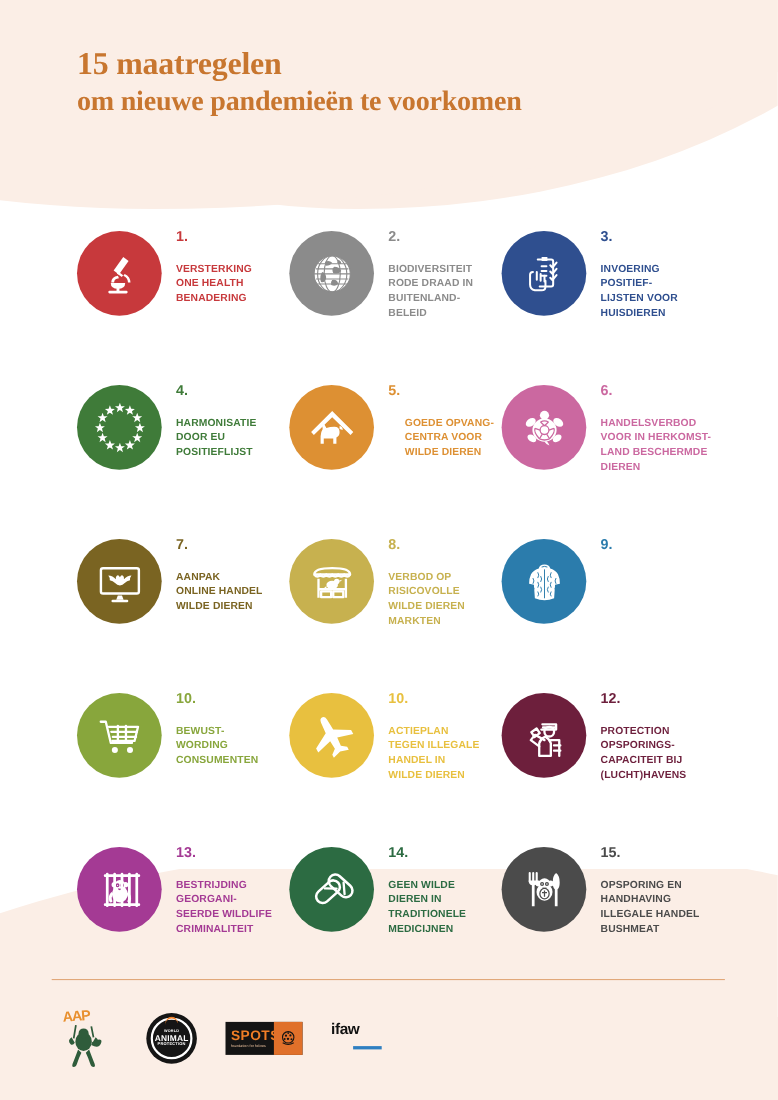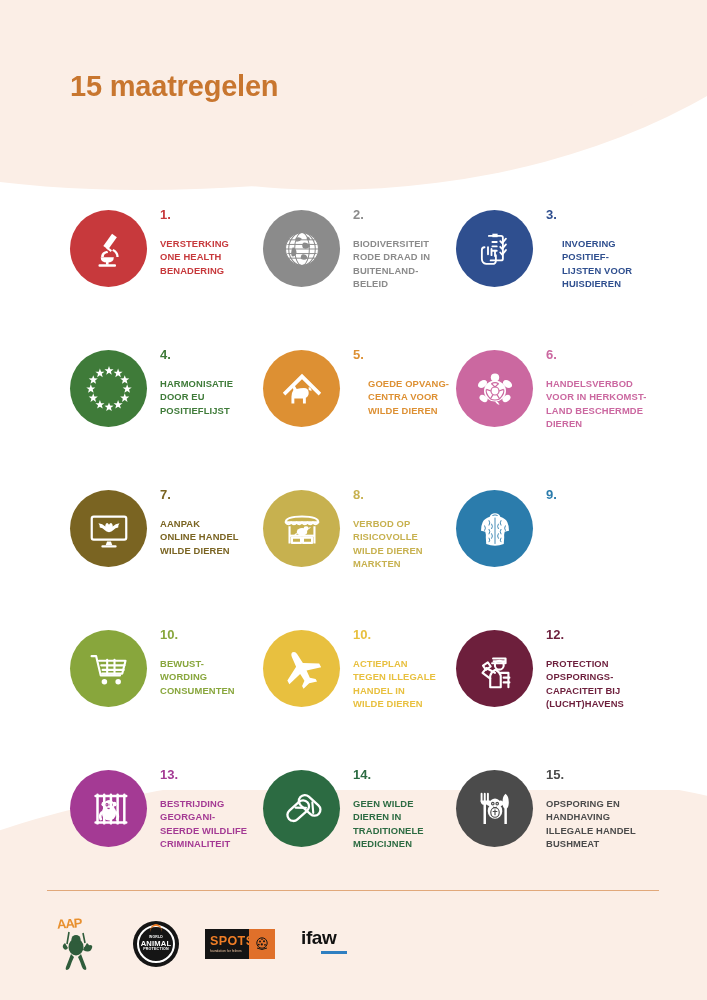--- a/index.html
+++ b/index.html
@@ -49,23 +49,24 @@
     position:absolute;
     left:-260px;bottom:-330px;
     width:1280px;height:560px;
     background:#fbeee6;
     border-radius:52% 44% 0 0;
   }
 
   
   .header{
     position:absolute;
-    left:70px;top:70px;
+    left:70px;top:42px;
     width:600px;
     z-index:3;
+    font-family:Liberation Serif, serif;
   }
   .title-line1{
     font-size:29px;
     font-weight:bold;
     letter-spacing:-0.2px;
     line-height:1.12;
     margin:0 0 3px 0;
   }
   .title-line2{
     font-size:25.5px;
@@ -188,41 +189,42 @@
   .logo-spots .sp-sub{
     font-size:3.2px;color:#f5c9a4;letter-spacing:.1px;margin-top:2px;line-height:1;
   }
   .logo-spots .sp-right{
     position:absolute;right:0;top:0;width:26px;height:30px;background:#e0702a;
     display:flex;align-items:center;justify-content:center;
   }
   
   .logo-ifaw{position:relative;width:56px;height:32px;}
   .logo-ifaw .ifaw-word{
-    font-size:19px;font-weight:bold;color:#111111;letter-spacing:-0.4px;line-height:1;
+    font-size:14px;font-weight:bold;color:#111111;letter-spacing:-0.4px;line-height:1;
   }
   .logo-ifaw .ifaw-bar{
     position:absolute;left:20px;top:23px;width:26px;height:3.4px;background:#2f7fc1;
   }
 </style>
 </head>
 <body>
 
 <div class="poster">
 
   <div class="bg-header">
     <div class="blob" style="background: rgb(251, 238, 230);"></div>
     <div class="blob2" style="background: rgb(251, 238, 230);"></div>
   </div>
   <div class="bg-footer">
     <div class="blob" style="background: rgb(251, 238, 230);"></div>
   </div>
 
   <div class="header">
     <p class="title-line1" style="color: rgb(200, 118, 47);">15 maatregelen</p>
+    <p class="title-line2" style="color: rgb(200, 118, 47);">om nieuwe pandemieën te voorkomen</p>
   </div>
 
   <div class="grid" id="grid">
       <div class="row">
         <div class="cell c0">
           <div class="badge" style="background: rgb(199, 57, 60);">
             <span>
               <svg width="42" height="42" viewBox="0 0 48 48">
                 <g fill="#fff">
       <path d="M27.5 6.5 l5.5 4 -10 14 -5.5 -4 z"></path>
@@ -290,21 +292,21 @@
       <path d="M30 21.5 l2.2 2.4 l4.3 -5.2"></path>
       <path d="M30 28 l2.2 2.4 l4.3 -5.2"></path>
       <path d="M12 22 q-3 0 -3 3 v10 q0 5 5 6 h7 q4 0 4 -4 v-6"></path>
       <path d="M16 30 v-8 M20 31 v-7 M24 32 v-6"></path>
     </g>
               </svg>
             </span>
           </div>
           <div class="cell-text">
             <p class="num" style="color: rgb(47, 79, 143);">3.</p>
-            <p class="label" style="color: rgb(47, 79, 143); margin-left: 16px;">INVOERING
+            <p class="label" style="color: rgb(47, 79, 143);">INVOERING
 POSITIEF-
 LIJSTEN VOOR
 HUISDIEREN</p>
           </div>
         </div>
       </div>
       <div class="row">
         <div class="cell c0">
           <div class="badge" style="background: rgb(63, 123, 57);">
             <span>

